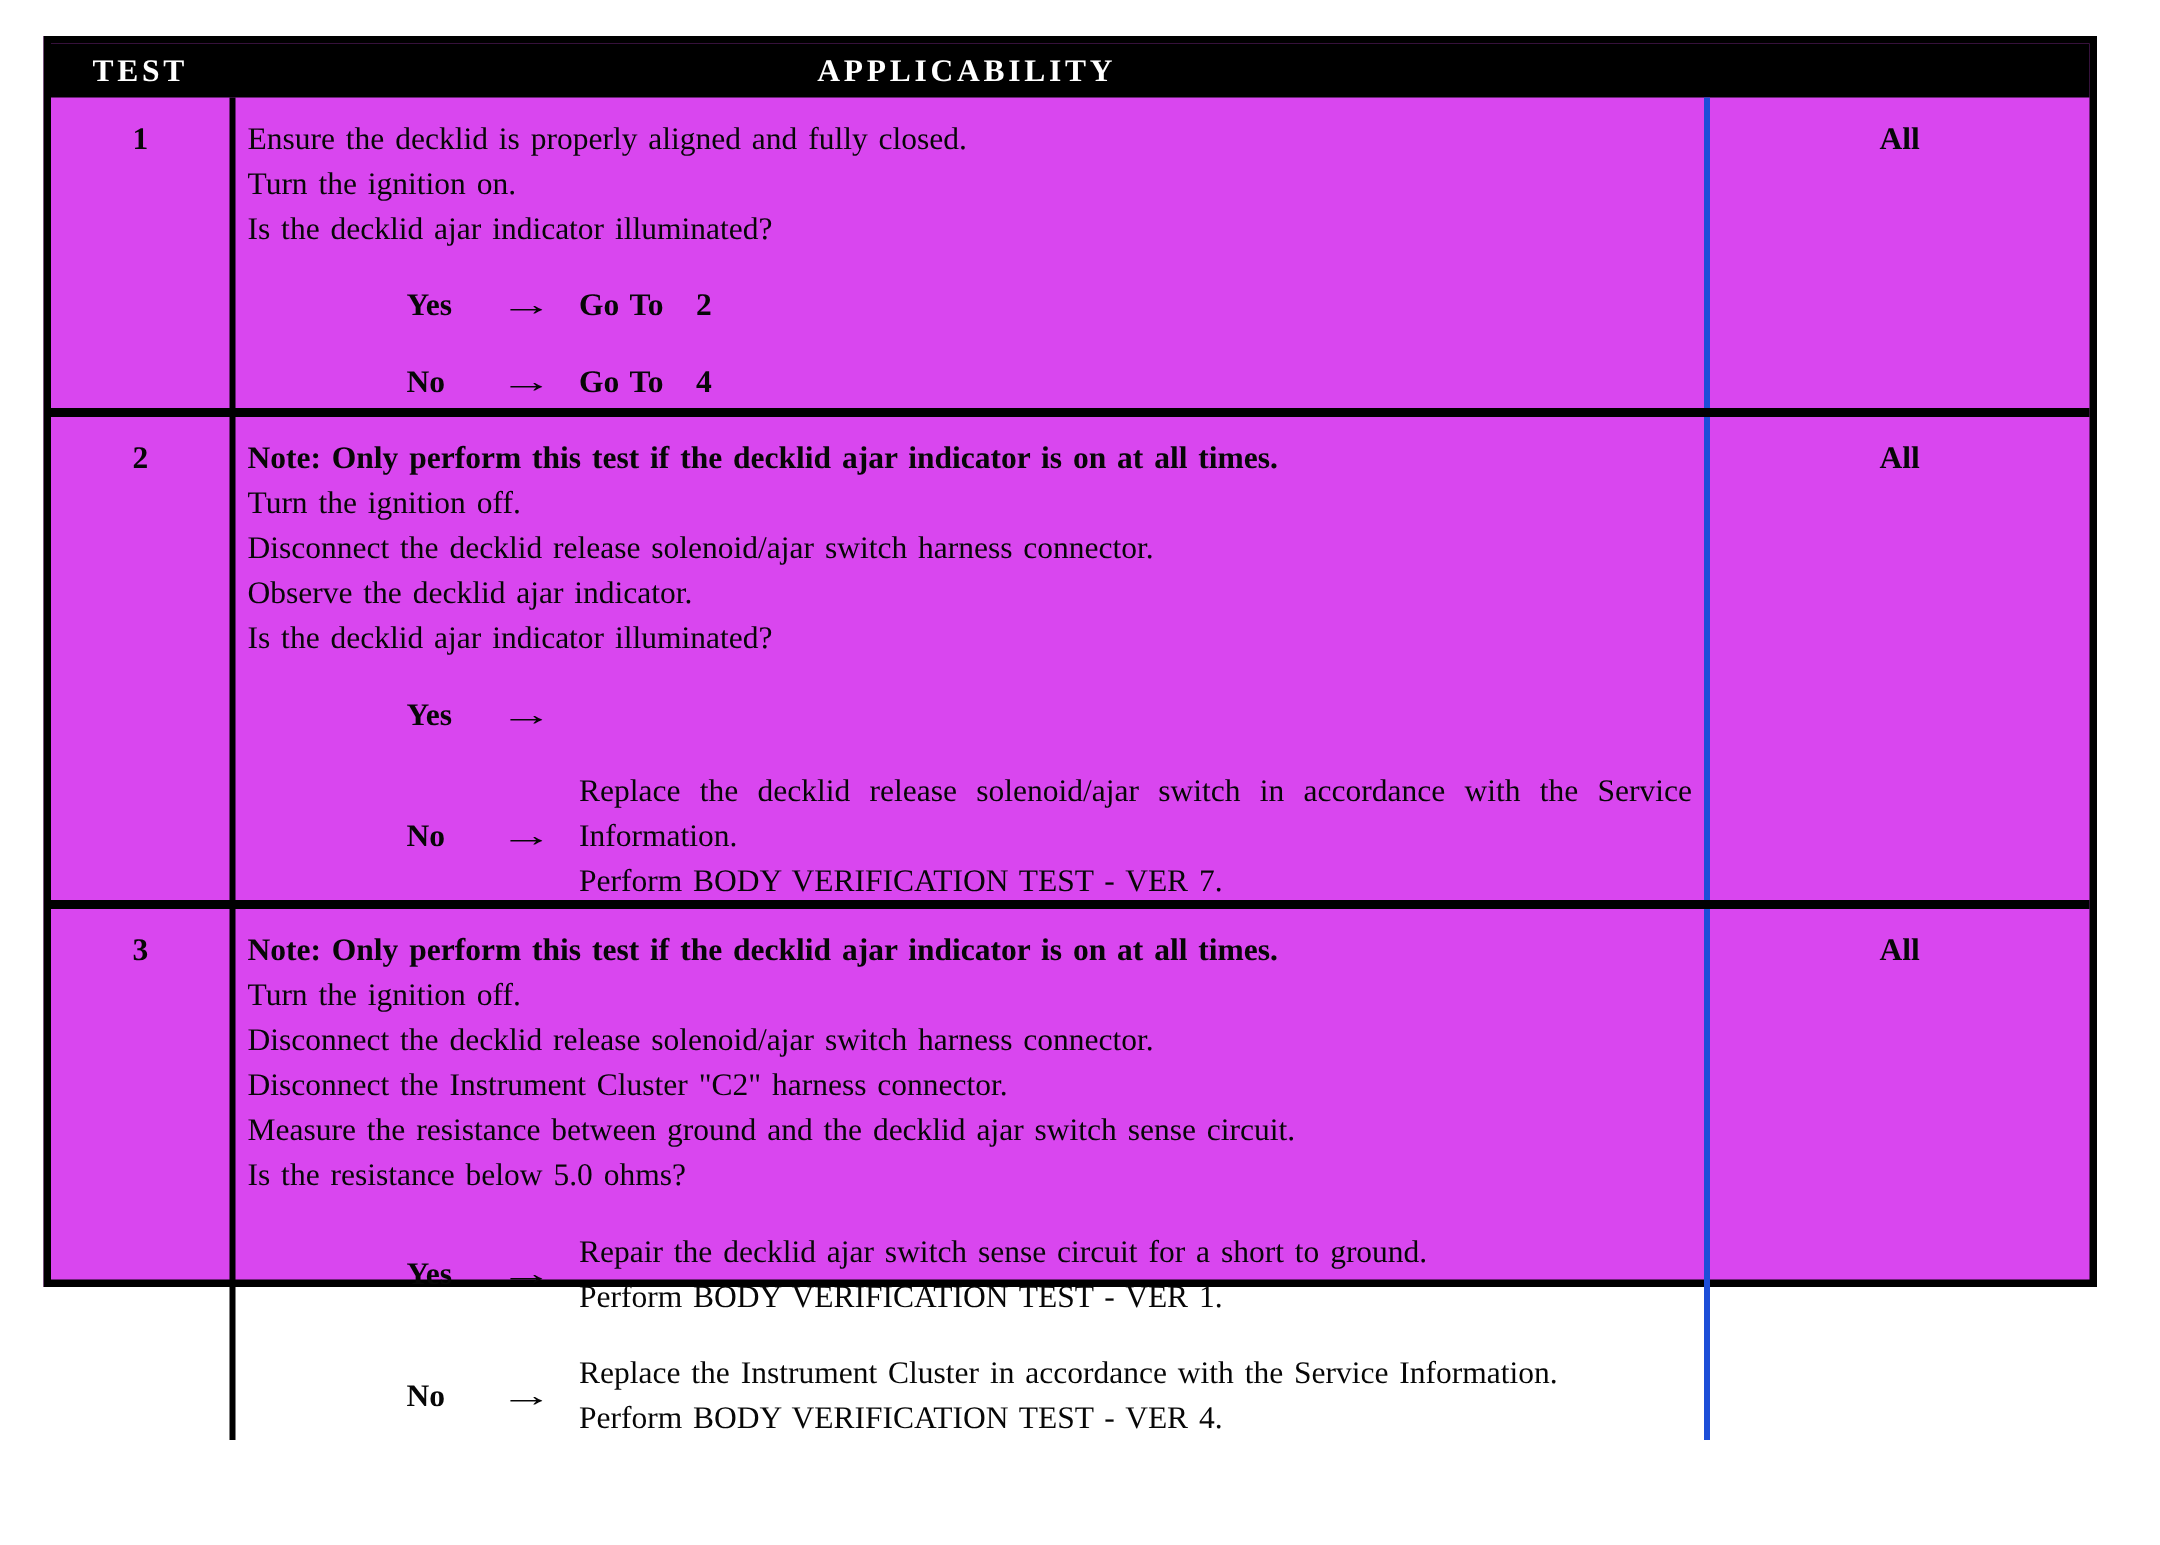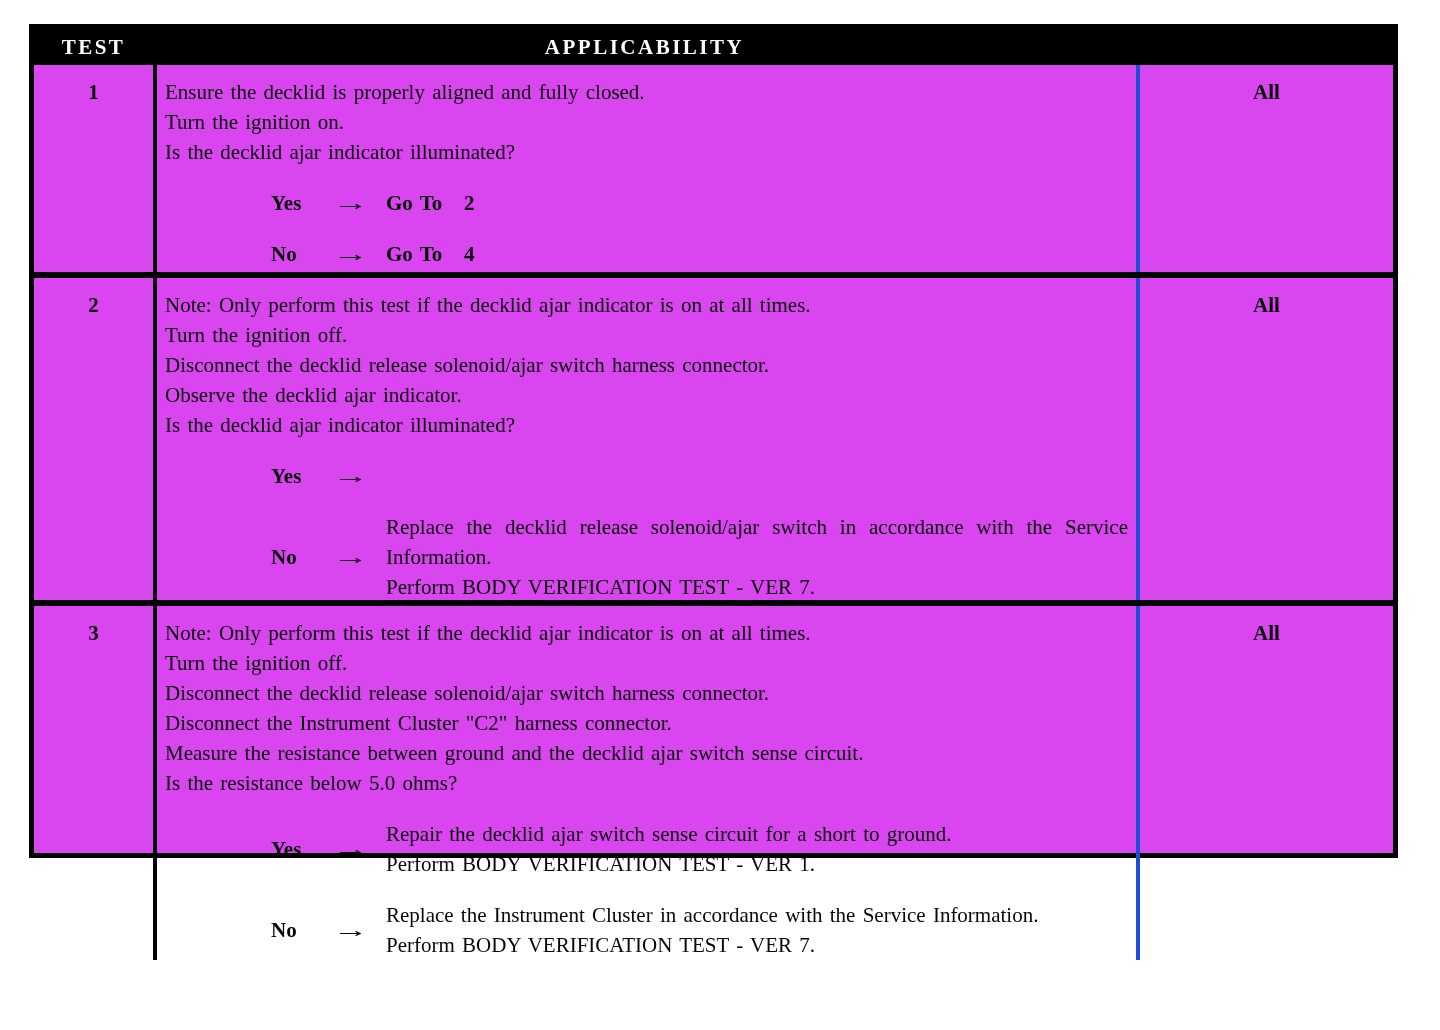--- a/index.html
+++ b/index.html
@@ -68,21 +68,21 @@
     border-left: 4px solid #000000;
     padding: 12px 8px 0 8px;
     font-size: 21px;
     line-height: 30px;
     word-spacing: 2px;
   }
   .cell.appl {
     border-left: 4px solid #1d4ed8;
   }
   .note {
-    font-weight: normal;
+    font-weight: bold;
     white-space: pre-line;
   }
   .steps {
     white-space: pre-line;
   }
   .answer {
     display: flex;
     margin-top: 21px;
     margin-left: 106px;
     align-items: center;
@@ -178,20 +178,20 @@
         <div class="answer">
           <div class="alabel">Yes</div>
           <div class="aarrow"><span>→</span></div>
           <div class="aresult">Repair the decklid ajar switch sense circuit for a short to ground.
 Perform BODY VERIFICATION TEST - VER 1.</div>
         </div>
         <div class="answer">
           <div class="alabel">No</div>
           <div class="aarrow"><span>→</span></div>
           <div class="aresult">Replace the Instrument Cluster in accordance with the Service Information.
-Perform BODY VERIFICATION TEST - VER 7.</div>
+Perform BODY VERIFICATION TEST - VER 4.</div>
         </div>
       </div>
       <div class="cell appl">All</div>
     </div>
 
   </div>
 </div>
 
 </body></html>

